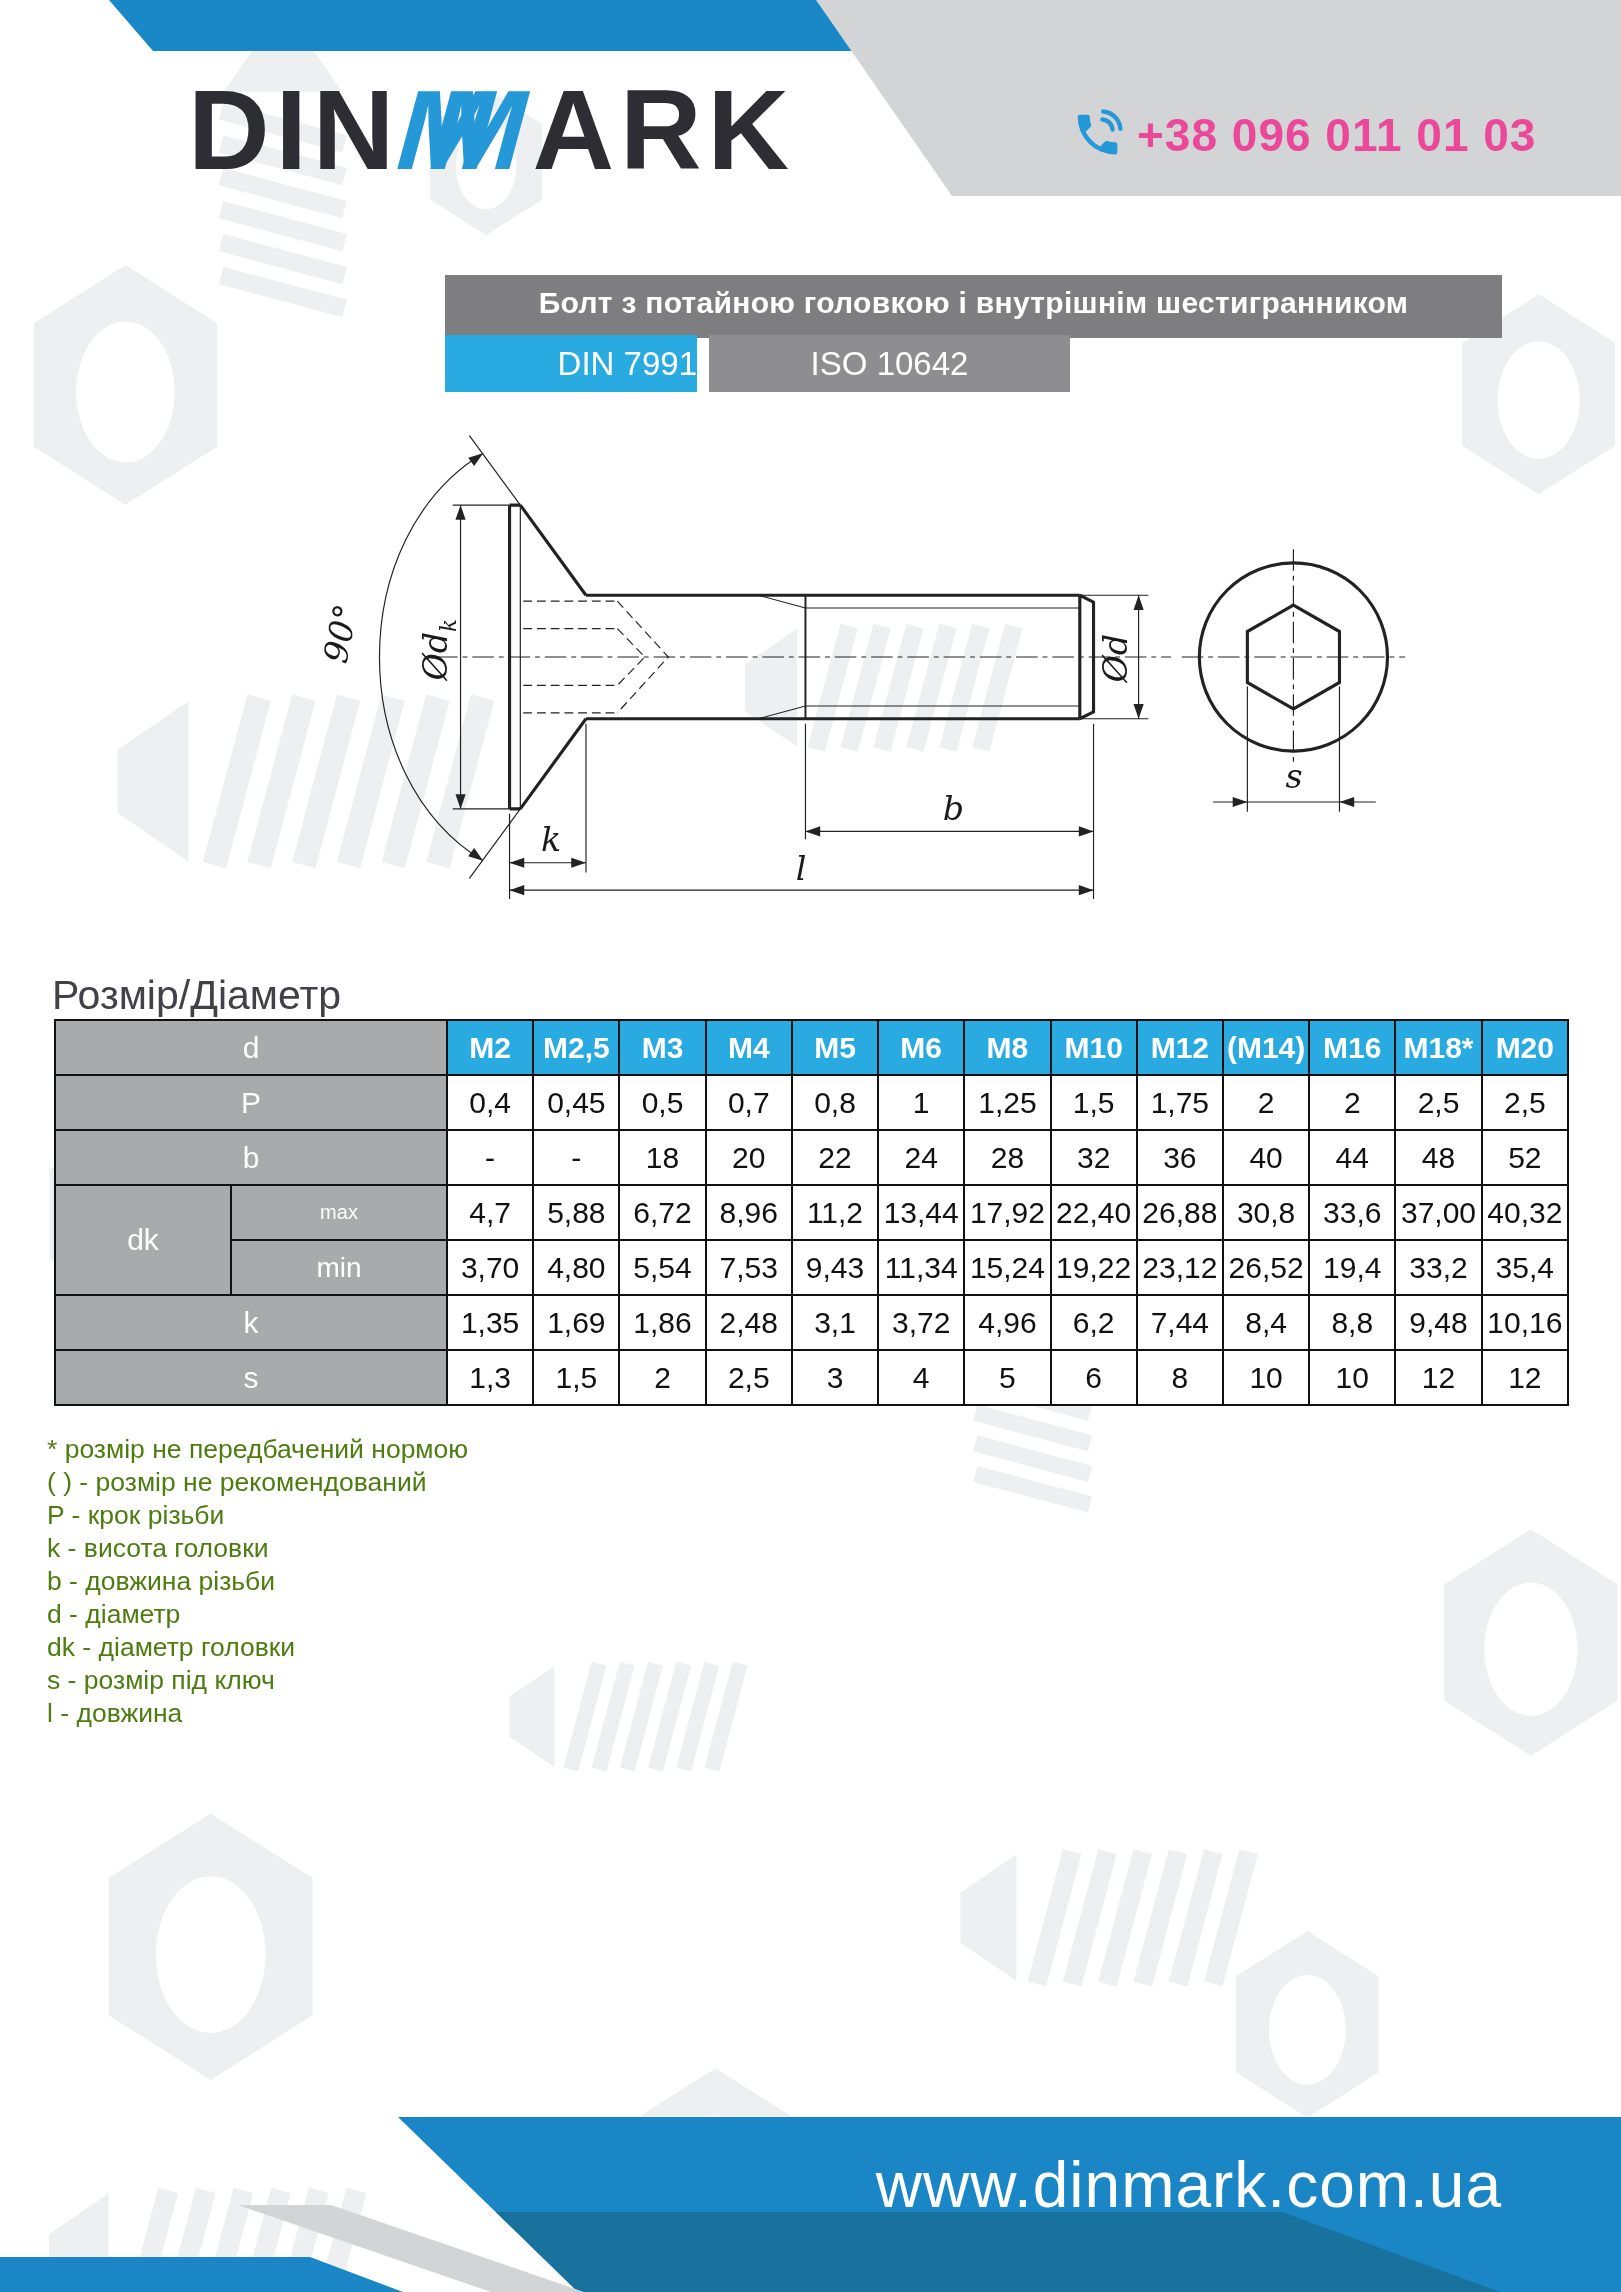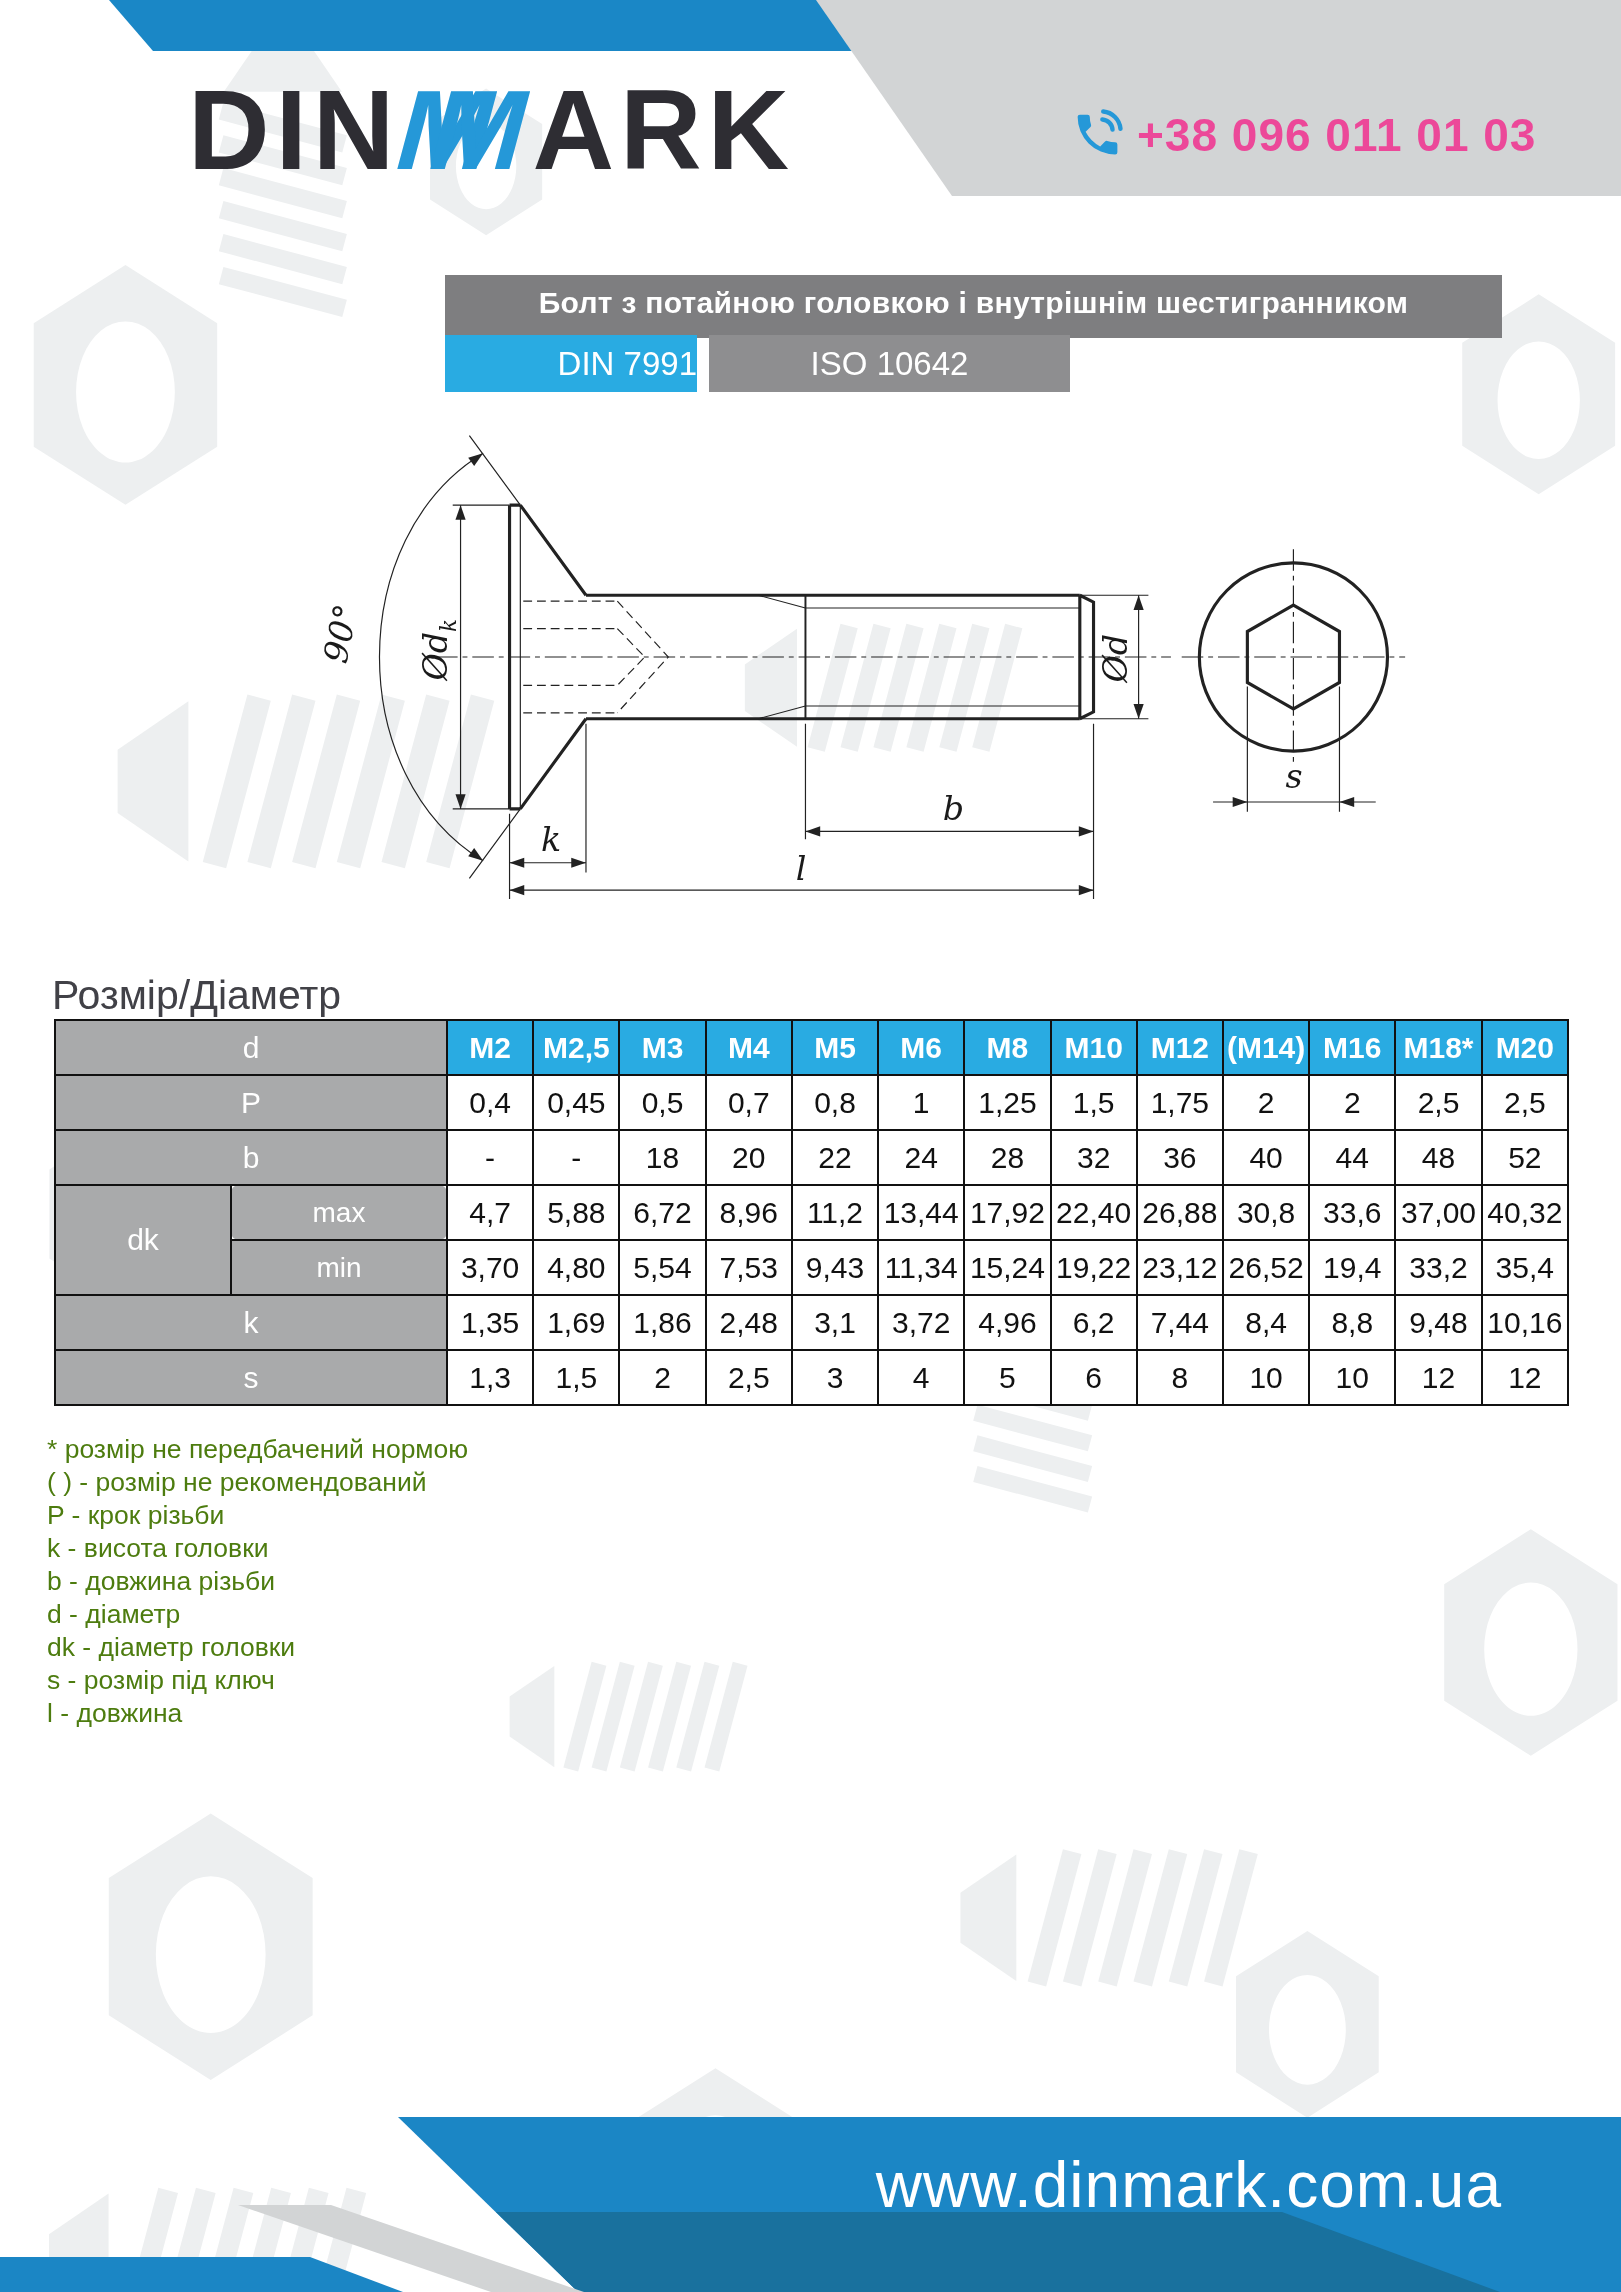--- a/index.html
+++ b/index.html
@@ -255,21 +255,21 @@
             <td class="val">28</td>
             <td class="val">32</td>
             <td class="val">36</td>
             <td class="val">40</td>
             <td class="val">44</td>
             <td class="val">48</td>
             <td class="val">52</td>
           </tr>
           <tr>
             <td class="lab" rowspan="2">dk</td>
-            <td class="lab" style="font-size: 28px; border-radius: 8px;">max</td>
+            <td class="lab" style="font-size: 20px;">max</td>
             <td class="val">4,7</td>
             <td class="val">5,88</td>
             <td class="val">6,72</td>
             <td class="val">8,96</td>
             <td class="val">11,2</td>
             <td class="val">13,44</td>
             <td class="val">17,92</td>
             <td class="val">22,40</td>
             <td class="val">26,88</td>
             <td class="val">30,8</td>

